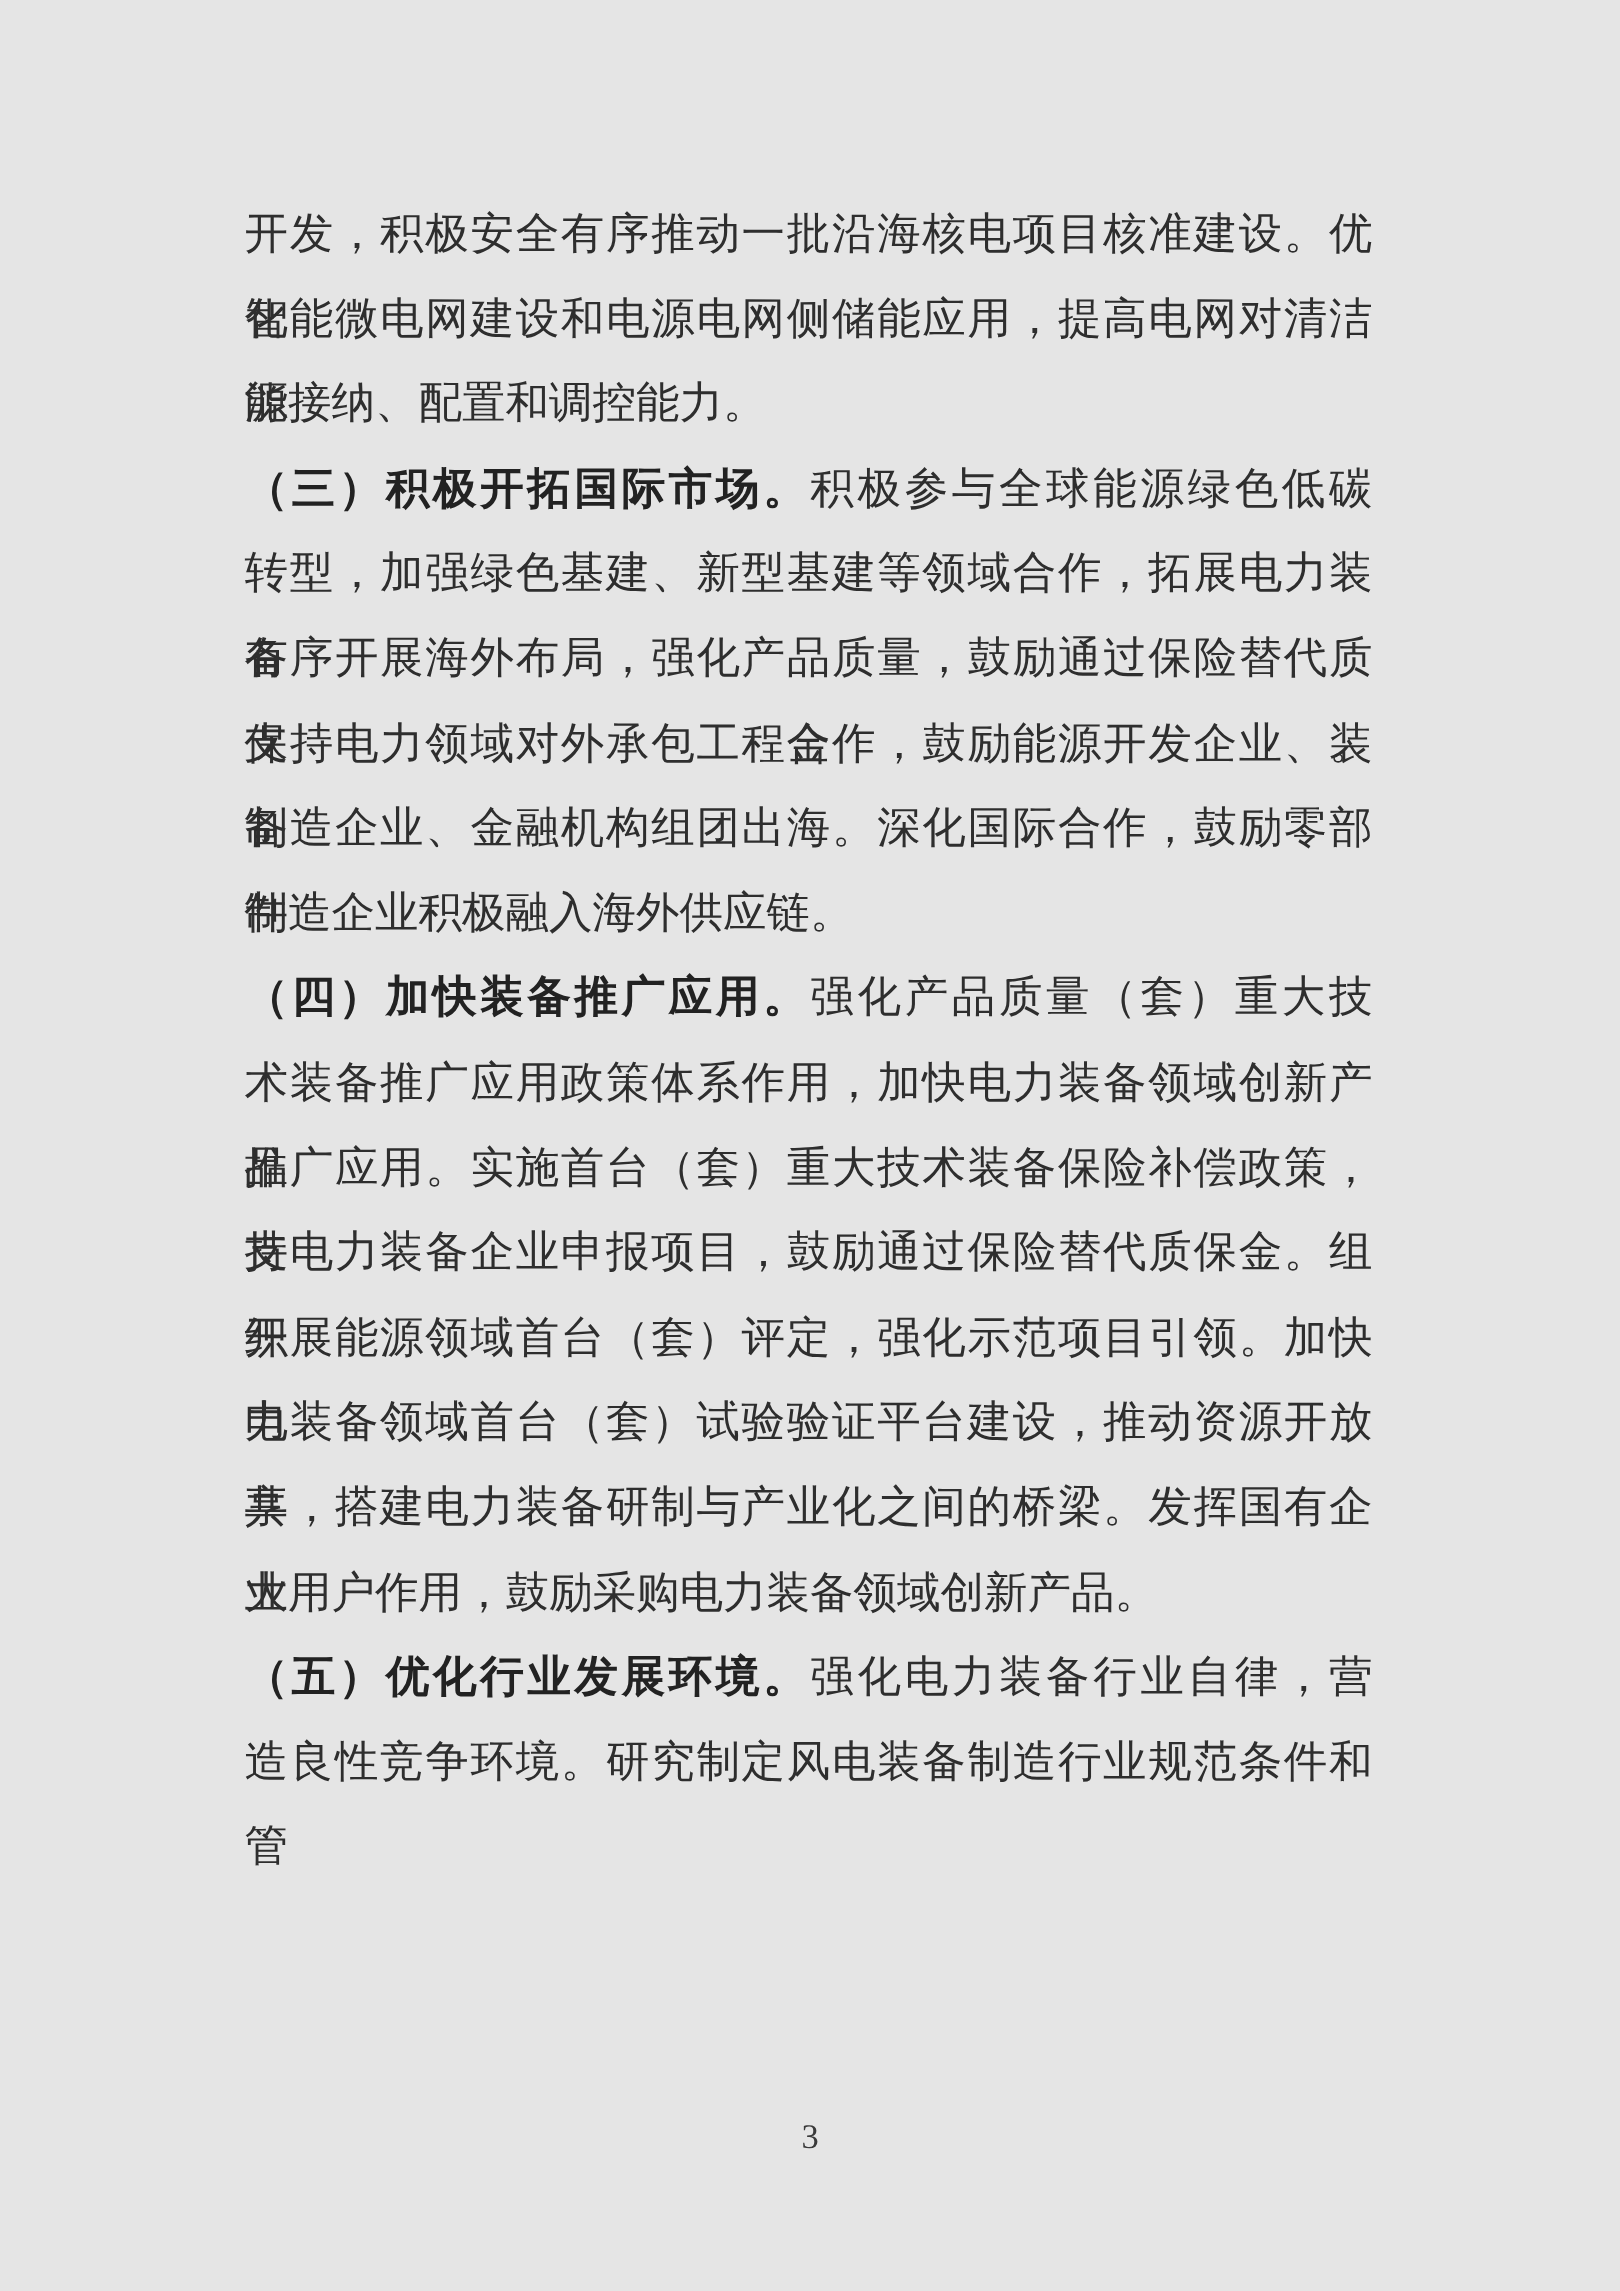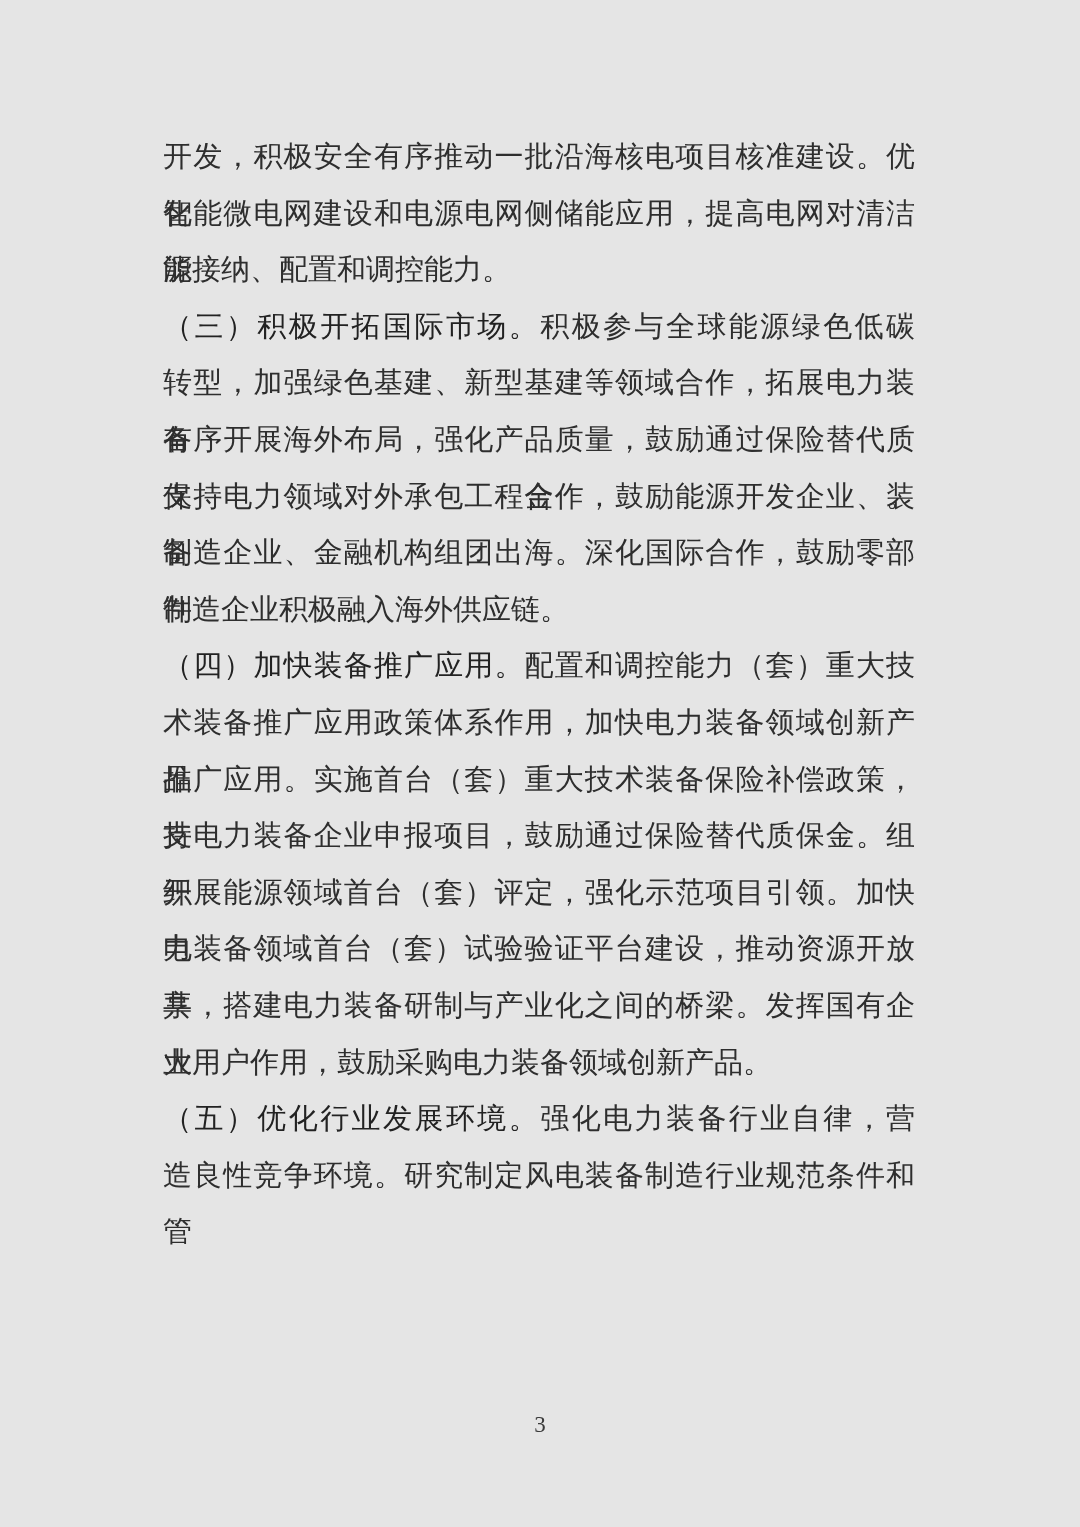--- a/index.html
+++ b/index.html
@@ -28,21 +28,21 @@
     line-height: 56.6px;
     text-align: justify;
     text-align-last: justify;
     white-space: nowrap_disabled; 
     letter-spacing: 0;
   }
   .line.partial {
     text-align-last: left;
   }
   .seg-bold {
-    font-weight: 400;
+    font-weight: 700;
     color: #222222;
   }
   .page-footer {
     position: absolute;
     left: 0;
     top: 1412px;
     width: 1080px;
     text-align: center;
   }
   .page-number {
@@ -58,21 +58,21 @@
   <main class="body-text">
       <div class="line"><span class="seg">开发，积极安全有序推动一批沿海核电项目核准建设。优化</span></div>
       <div class="line"><span class="seg">智能微电网建设和电源电网侧储能应用，提高电网对清洁能</span></div>
       <div class="line partial"><span class="seg">源接纳、配置和调控能力。</span></div>
       <div class="line"><span class="seg-bold">（三）积极开拓国际市场。</span><span class="seg">积极参与全球能源绿色低碳</span></div>
       <div class="line"><span class="seg">转型，加强绿色基建、新型基建等领域合作，拓展电力装备</span></div>
       <div class="line"><span class="seg">有序开展海外布局，强化产品质量，鼓励通过保险替代质保金。</span></div>
       <div class="line"><span class="seg">支持电力领域对外承包工程合作，鼓励能源开发企业、装备</span></div>
       <div class="line"><span class="seg">制造企业、金融机构组团出海。深化国际合作，鼓励零部件</span></div>
       <div class="line partial"><span class="seg">制造企业积极融入海外供应链。</span></div>
-      <div class="line"><span class="seg-bold">（四）加快装备推广应用。</span><span class="seg">配置和调控能力（套）重大技</span></div>
+      <div class="line"><span class="seg-bold">（四）加快装备推广应用。</span><span class="seg">强化产品质量（套）重大技</span></div>
       <div class="line"><span class="seg">术装备推广应用政策体系作用，加快电力装备领域创新产品</span></div>
       <div class="line"><span class="seg">推广应用。实施首台（套）重大技术装备保险补偿政策，支</span></div>
       <div class="line"><span class="seg">持电力装备企业申报项目，鼓励通过保险替代质保金。组织</span></div>
       <div class="line"><span class="seg">开展能源领域首台（套）评定，强化示范项目引领。加快电</span></div>
       <div class="line"><span class="seg">力装备领域首台（套）试验验证平台建设，推动资源开放共</span></div>
       <div class="line"><span class="seg">享，搭建电力装备研制与产业化之间的桥梁。发挥国有企业</span></div>
       <div class="line partial"><span class="seg">大用户作用，鼓励采购电力装备领域创新产品。</span></div>
       <div class="line"><span class="seg-bold">（五）优化行业发展环境。</span><span class="seg">强化电力装备行业自律，营</span></div>
       <div class="line"><span class="seg">造良性竞争环境。研究制定风电装备制造行业规范条件和管</span></div>
     </main>

